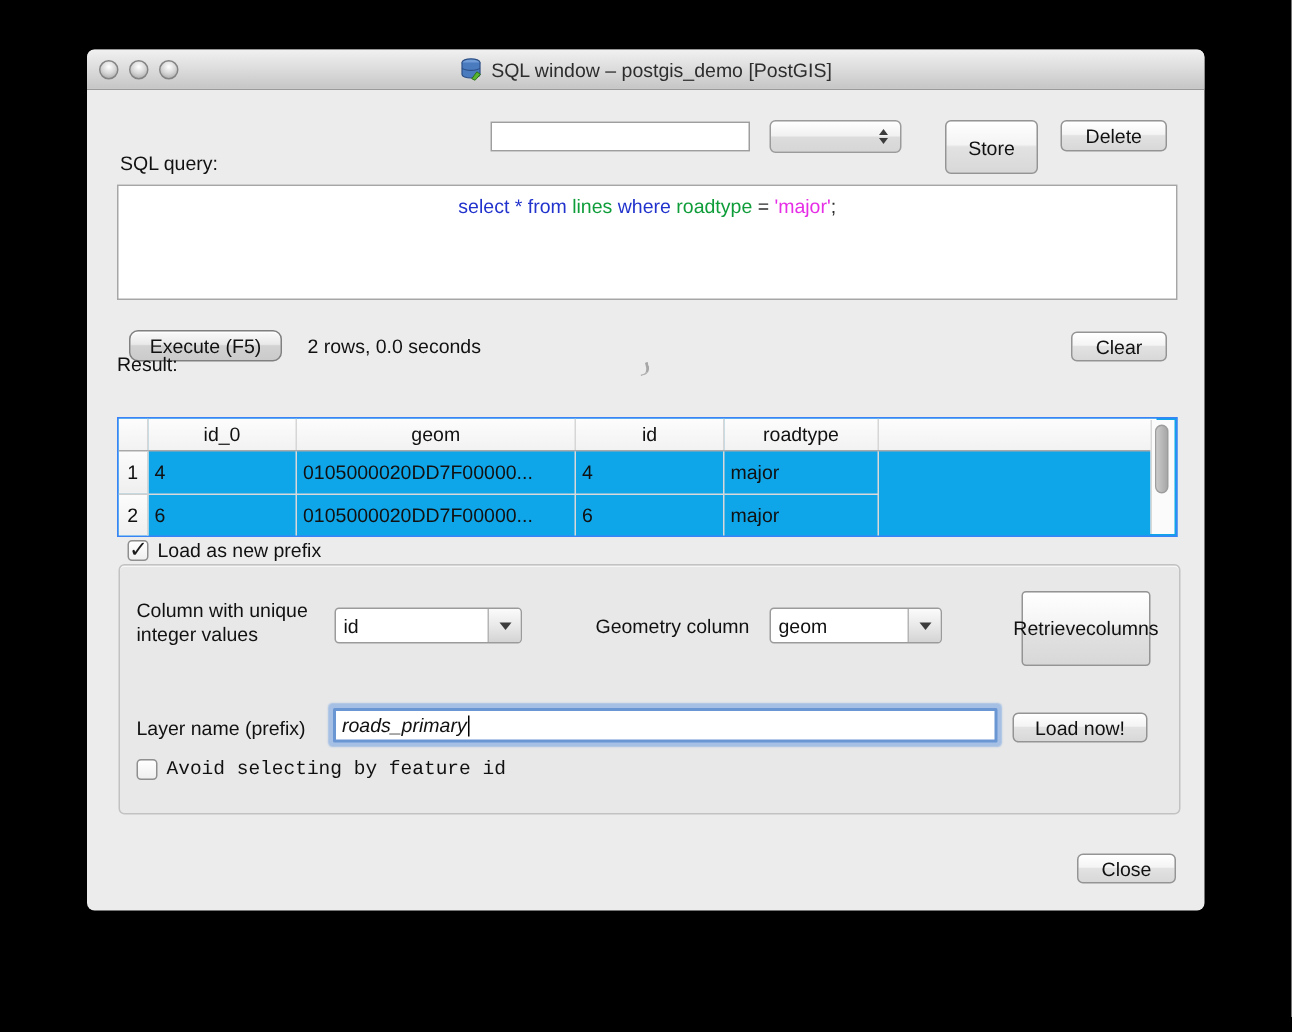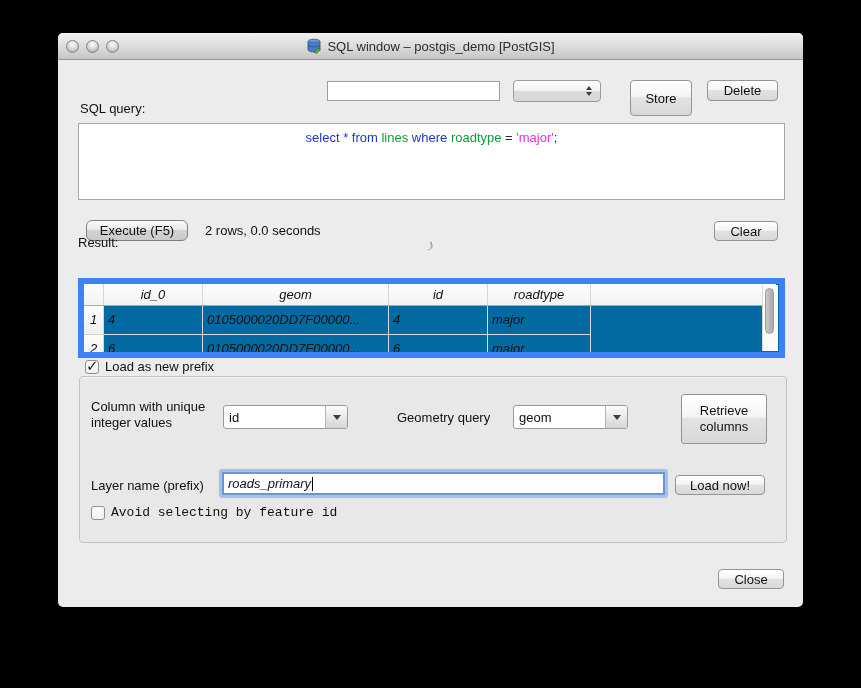--- a/index.html
+++ b/index.html
@@ -35,21 +35,21 @@
     border:1px solid #949494;border-radius:4px;
     background:linear-gradient(#ffffff,#f4f4f4 45%,#e2e2e2 50%,#d8d8d8);
     box-shadow:inset 0 1px 0 rgba(255,255,255,.8);
     display:flex;align-items:center;justify-content:center;
     font-size:13px;color:#111;cursor:default;
   }
   .btn.exec{
     border-radius:6px;border-color:#808080;
     background:linear-gradient(#fbfbfb,#e9e9e9 45%,#d2d2d2 50%,#cbcbcb);
   }
-  .btn.tall{border-radius:3px;flex-direction:column;line-height:16px;}
+  .btn.tall{border-radius:3px;flex-direction:row;line-height:16px;}
   .textfield{
     position:absolute;box-sizing:border-box;background:#fff;
     border:1px solid #9e9e9e;display:flex;align-items:center;
     padding:0 4px;font-size:13px;
   }
   .textfield.focused{
     border:2px solid #6a96d4;border-radius:1px;
     box-shadow:0 0 1px 3px rgba(120,165,225,.6);
   }
   .caret{display:inline-block;width:1px;height:14px;background:#000;margin-left:1px;}
@@ -83,21 +83,21 @@
   .checkbox.checked::after{
     content:"✓";position:absolute;left:0px;top:-4px;font-size:15px;font-weight:bold;color:#1b1b1b;
   }
   
   .editor{
     position:absolute;background:#fff;border:1px solid #a6a6a6;box-sizing:border-box;
     padding:6px 7px;font-size:13px;
   }
   
   .tablewrap{
-    position:absolute;background:#0369a1;border:6px solid #3b82f6;box-sizing:border-box;overflow:hidden;font-style:italic;
+    position:absolute;background:#0ea5e9;border:1px solid #3b82f6;box-sizing:border-box;overflow:hidden;
   }
   table.result-table{border-collapse:collapse;table-layout:fixed;width:692px;font-size:13px;}
   .result-table th{font-weight:normal;text-align:center;background:linear-gradient(#fdfdfd,#f2f2f2);
     border-right:1px solid #d6d6d6;border-bottom:1px solid #a9a9a9;padding:0;}
   .result-table thead tr{height:21px;}
   .result-table tbody tr{height:29px;}
   .result-table td{border-right:1px solid #d9d9d9;border-bottom:1px solid #d9d9d9;
     padding:0 4px;text-align:left;white-space:nowrap;overflow:hidden;}
   .result-table tbody th.rownum{background:linear-gradient(#fcfcfc,#efefef);
     border-bottom:1px solid #cfcfcf;text-align:center;font-weight:normal;}
@@ -216,21 +216,21 @@
 
     <div class="label" style="left:11px;top:22px;">Column with unique</div>
     <div class="label" style="left:11px;top:38px;">integer values</div>
     <div class="combo" style="left:143px;top:28px;width:125px;height:24px;">
       <div class="val">id</div>
       <div class="dd">
           <div class="tri-down"></div>
         </div>
     </div>
 
-    <div class="label" style="left:317px;top:33px;">Geometry query</div>
+    <div class="label" style="left:317px;top:33px;">Geometry column</div>
     <div class="combo" style="left:433px;top:28px;width:115px;height:24px;">
       <div class="val">geom</div>
       <div class="dd">
           <div class="tri-down"></div>
         </div>
     </div>
 
     <div class="btn tall" style="left:601px;top:17px;width:86px;height:50px;">
       <span>Retrieve</span>
       <span>columns</span>

